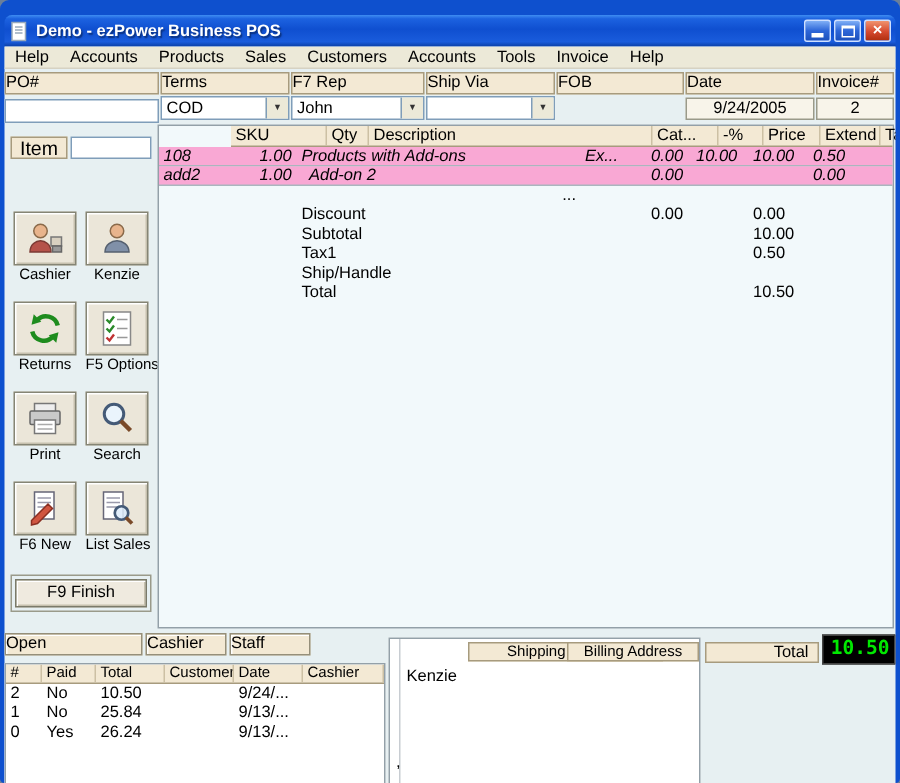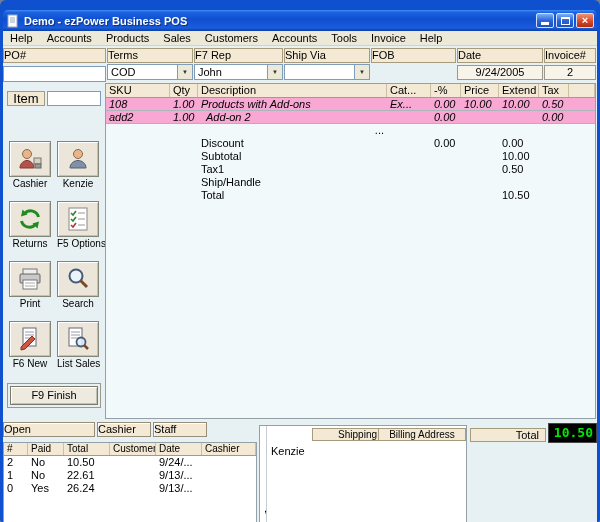--- a/index.html
+++ b/index.html
@@ -67,21 +67,21 @@
     height:15px; margin-top:1px; background:#F8F4EA; border:1px solid #9a9a8a;
     font-size:11px; line-height:13px; text-align:center;
   }
 
   
   .grid {
     position:absolute; left:102px; right:1px; top:52px; height:336px;
     border:1px solid #93A0A8; background:#F2F9FB; display:flex; flex-direction:column;
   }
   .gcols { display:grid; grid-template-columns:64px 28px 189px 44px 30px 38px 40px 30px 1fr; }
-  .g-hrow { height:14px; background:#F3E9D4; border-bottom:1px solid #A79B7E; }
+  .g-hrow { height:14px; background:#F3E9D4; border-bottom:1px solid #A79B7E;margin-left:48px; }
   .g-h { font-size:11px; line-height:13px; border-right:1px solid #CCC0A4; padding:0 3px;
          white-space:nowrap; overflow:hidden; }
   .g-row { height:13px; font-size:11px; }
   .g-row > span { line-height:13px; padding:0 3px; white-space:nowrap; overflow:hidden; }
   .g-row.item { background:#f9a8d4; border-bottom:1px solid #AAB6BE;font-style:italic; }
   .num { text-align:left; }
   .right { text-align:right; }
   .indent { padding-left:8px !important; }
   .g-fillarea { flex:1; }
 
@@ -464,21 +464,21 @@
           <span>2</span>
           <span>No</span>
           <span class="num">10.50</span>
           <span></span>
           <span>9/24/...</span>
           <span></span>
         </div>
         <div class="b-row bcols">
           <span>1</span>
           <span>No</span>
-          <span class="num">22.61</span>
+          <span class="num">25.84</span>
           <span></span>
           <span>9/13/...</span>
           <span></span>
         </div>
         <div class="b-row bcols">
           <span>0</span>
           <span>Yes</span>
           <span class="num">26.24</span>
           <span></span>
           <span>9/13/...</span>

